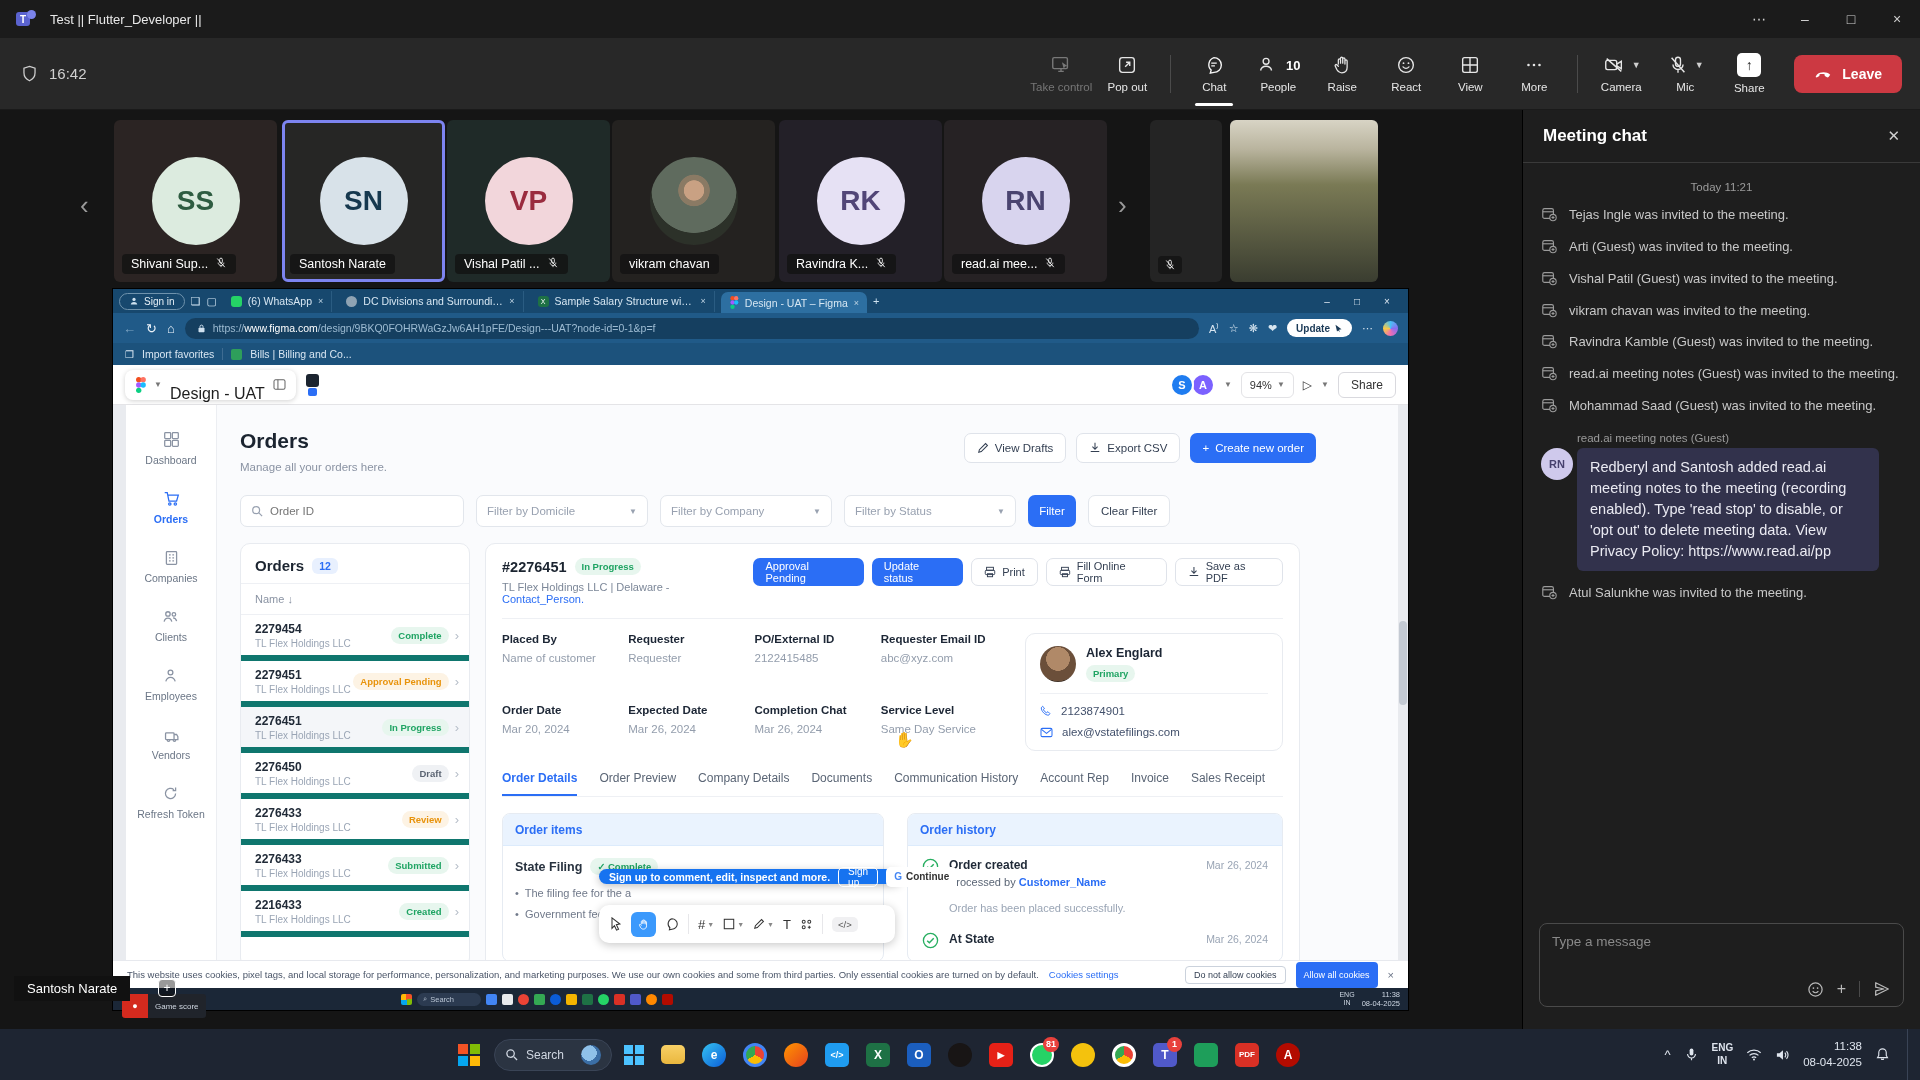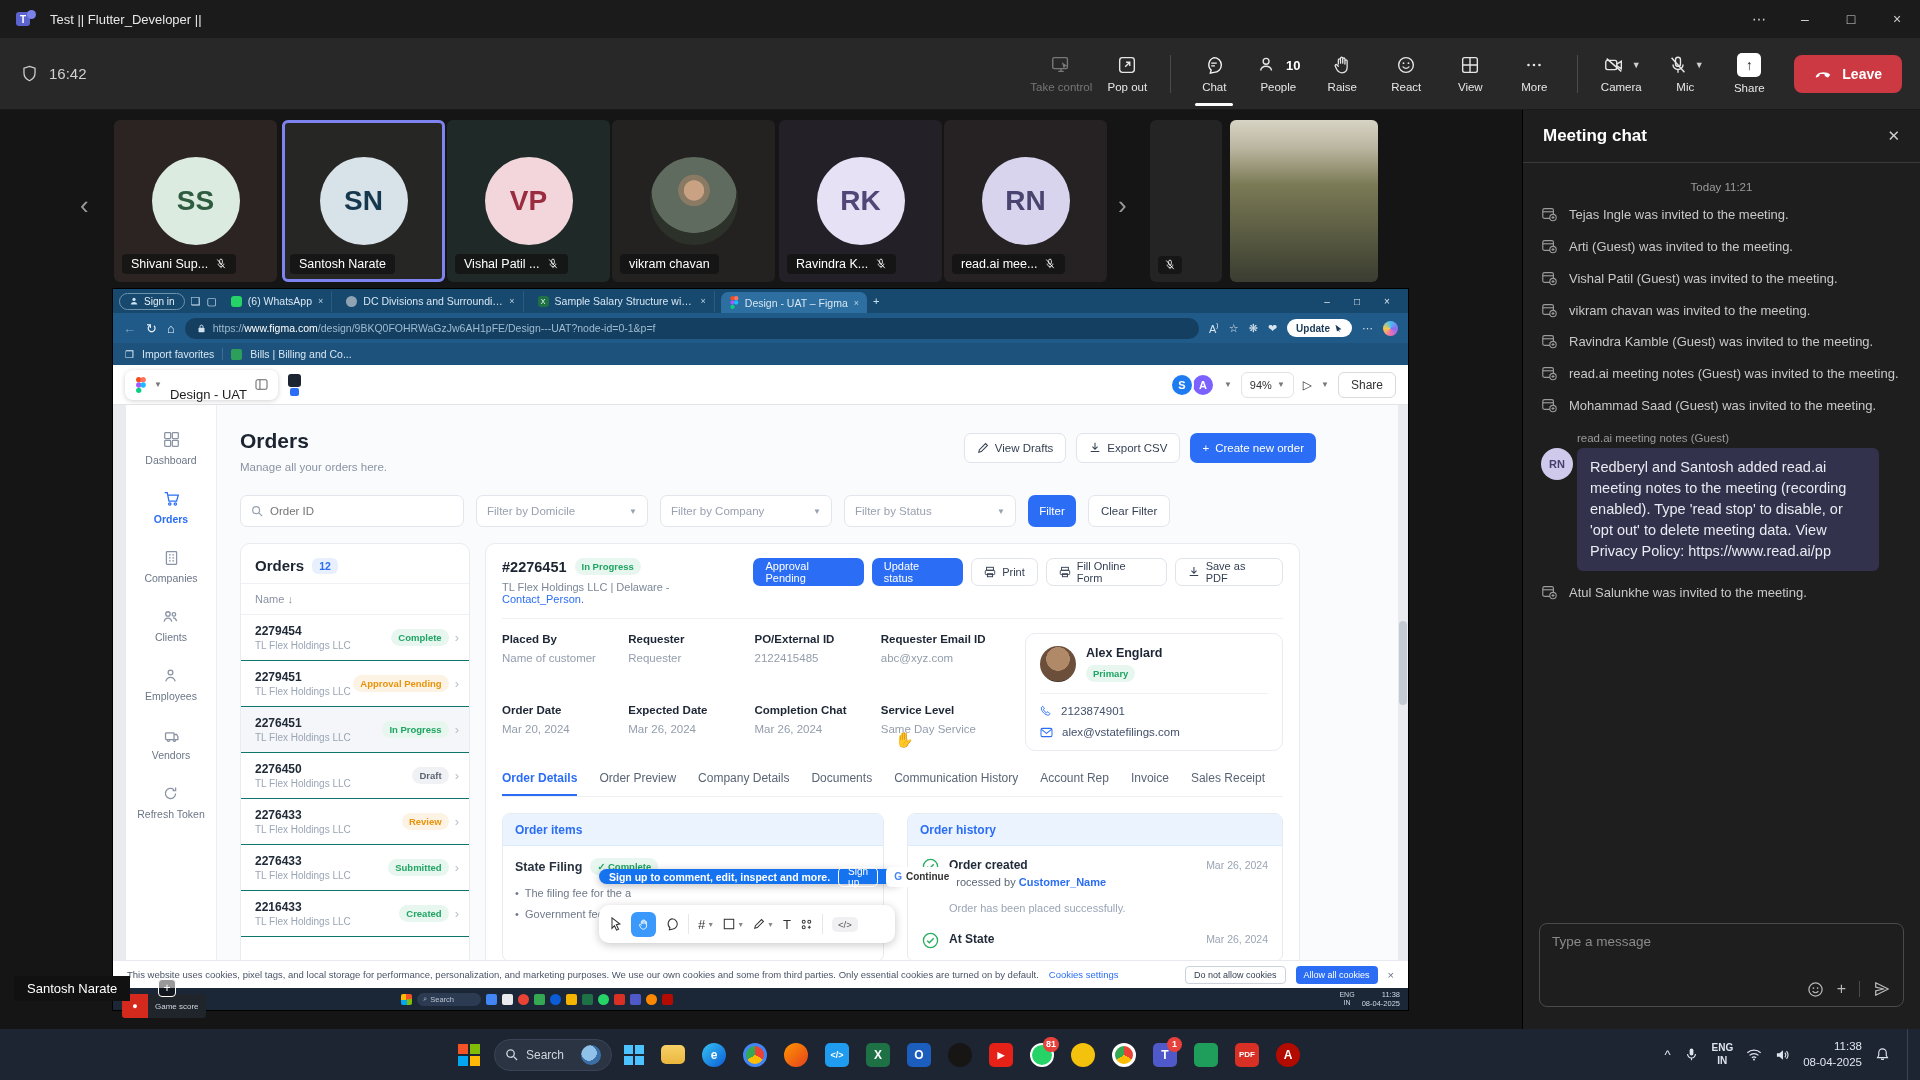--- a/index.html
+++ b/index.html
@@ -30,21 +30,21 @@
   .mb-chev { color:#cfcfcf; font-size:9px; }
   .mb-shareic { width:24px; height:24px; background:#fff; border-radius:5px; color:#1b1b1b; font-weight:bold; font-size:14px; display:flex; align-items:center; justify-content:center; }
   .mb-people-badge { font-size:13px; font-weight:bold; color:#fff; margin-left:2px; }
   .mb-leave { display:flex; align-items:center; gap:9px; height:38px; padding:0 20px; background:#cc3942; border-radius:8px; color:#fff; font-size:14px; font-weight:600; margin-left:10px; cursor:pointer; }
 
   
   .stage { position:absolute; left:0; top:110px; width:1522px; height:919px; background:#151515; }
   .tile { position:absolute; top:10px; height:162px; border-radius:6px; overflow:hidden; }
   .tile .av { position:absolute; left:50%; top:50%; transform:translate(-50%,-50%); width:88px; height:88px; border-radius:50%; display:flex; align-items:center; justify-content:center; font-size:28px; font-weight:600; }
   .tile.sel { outline:3px solid #7d84f0; outline-offset:-3px; }
-  .npill { position:absolute; left:8px; bottom:8px; background:rgba(18,18,18,.78); border-radius:4px; padding:3px 9px; display:flex; align-items:center; gap:7px; color:#fff; font-size:12.5px; white-space:nowrap; }
+  .npill { position:absolute; left:8px; bottom:8px; background:rgba(18,18,18,.78); border-radius:4px; padding:3px 9px; display:flex; gap:7px; color:#fff; font-size:12.5px; white-space:nowrap; }
   .tchev { position:absolute; top:80px; color:#9a9a9a; font-size:26px; cursor:pointer; }
   .photo1 { background:radial-gradient(circle at 50% 38%, #c9a183 0 14%, #8a7a64 15% 22%, #5f6b5e 23% 60%, #2c3129 61%); }
   .photo2 { background:linear-gradient(180deg,#d8d4c5 0%,#b9b49e 18%,#7a7a55 40%,#3a3d30 100%); }
 
   
   .share { position:absolute; left:113px; top:179px; width:1295px; height:721px; display:flex; flex-direction:column; box-shadow:0 0 0 1px #000; }
   .bstrip { height:24px; background:#17486e; display:flex; align-items:center; padding:0 6px; gap:6px; }
   .signin { display:flex; align-items:center; gap:5px; height:17px; padding:0 9px; border:1px solid #6f93ad; border-radius:9px; color:#e8f1f8; font-size:10px; }
   .bs-ic { color:#cfe2f0; font-size:11px; }
   .btab { display:flex; align-items:center; gap:6px; height:21px; padding:0 8px; color:#d6e6f2; font-size:10.5px; border-right:1px solid #2a5c82; max-width:188px; }
@@ -63,21 +63,21 @@
   .updbtn { height:18px; background:#fff; border-radius:9px; display:flex; align-items:center; gap:4px; padding:0 9px; font-size:10px; color:#1b3a57; font-weight:600; }
   .copilot { width:15px; height:15px; border-radius:50%; background:conic-gradient(#49c0f5,#8a6cf0,#ef6eb2,#f7c948,#49c0f5); }
   .bbm { height:22px; background:#1c527c; display:flex; align-items:center; gap:8px; padding:0 12px; color:#d8e6f2; font-size:10.5px; }
   .bbm .sep { width:1px; height:12px; background:#3e6c92; }
   .bm-ic { font-size:10px; }
   .bm-g { width:11px; height:11px; background:#2e9e5b; border-radius:2px; }
 
   
   .fgbar { height:40px; background:#fff; border-bottom:1px solid #e4e4e7; display:flex; align-items:center; padding:0 12px; position:relative; }
   .fgpill { display:flex; align-items:center; gap:8px; height:30px; padding:0 10px; border-radius:8px; box-shadow:0 1px 5px rgba(0,0,0,.18); background:#fff; }
-  .fgname { font-size:13px; color:#1e1e1e;margin-top:19px; }
+  .fgname { font-size:16px; color:#1e1e1e;margin-top:19px; }
   .fgchev { font-size:8px; color:#777; }
   .applogo { margin-left:10px; display:flex; flex-direction:column; gap:1px; align-items:center; }
   .applogo .a1 { width:13px; height:13px; background:#1b2430; border-radius:3px; }
   .applogo .a2 { width:9px; height:8px; background:#2b6ef5; border-radius:2px; }
   .fgright { margin-left:auto; display:flex; align-items:center; gap:9px; }
   .fgav { width:24px; height:24px; border-radius:50%; color:#fff; font-size:11px; font-weight:bold; display:flex; align-items:center; justify-content:center; border:2px solid #fff; }
   .fgzoom { display:flex; align-items:center; gap:5px; font-size:11px; color:#333; border:1px solid #e3e3e6; height:26px; padding:0 8px; border-radius:6px; }
   .fgshare { height:26px; padding:0 12px; border:1px solid #d9d9de; border-radius:6px; font-size:12px; color:#333; display:flex; align-items:center; }
 
   
@@ -100,21 +100,21 @@
   .fsel .c { font-size:8px; color:#98a1b0; }
   .fapply { width:48px; height:32px; background:#2b6ef5; border-radius:7px; color:#fff; font-size:11.5px; display:flex; align-items:center; justify-content:center; cursor:pointer; }
   .fclear { height:32px; padding:0 12px; background:#fff; border:1px solid #e2e6ec; border-radius:7px; color:#333f52; font-size:11.5px; display:flex; align-items:center; cursor:pointer; }
 
   
   .lcard { position:absolute; left:114px; top:138px; width:230px; bottom:-8px; background:#fff; border:1px solid #e8ebf0; border-radius:10px; overflow:hidden; }
   .lhead { padding:13px 14px 9px; display:flex; align-items:center; gap:8px; border-bottom:1px solid #eef0f4; }
   .lhead .t { font-size:15px; font-weight:bold; color:#1b2430; }
   .lcount { background:#e8f0fe; color:#2b6ef5; font-size:10.5px; font-weight:bold; padding:2px 7px; border-radius:6px; }
   .lcol { padding:9px 14px; font-size:11px; color:#8a93a3; border-bottom:1px solid #eef0f4; }
-  .lrow { height:46px; display:flex; align-items:center; padding:0 10px 0 14px; border-bottom:1px solid #0f766e; cursor:pointer; }
+  .lrow { height:46px; display:flex; align-items:center; padding:0 10px 0 14px; border-bottom:6px solid #0f766e; cursor:pointer; }
   .lrow.sel { background:#f4f6f9; }
   .lrow .ids { flex:1; min-width:0; }
   .lrow .id { font-size:12px; font-weight:bold; color:#212b38; }
   .lrow .co { font-size:10px; color:#9aa5b5; margin-top:2px; white-space:nowrap; }
   .bdg { font-size:9.5px; font-weight:bold; padding:3px 7px; border-radius:9px; white-space:nowrap; }
   .bdg.g { background:#e7f6ee; color:#1fa463; }
   .bdg.o { background:#fdf3e4; color:#e8930c; }
   .bdg.gr { background:#eff1f4; color:#5b6472; }
   .lrow .ch { color:#b6bec9; font-size:13px; margin-left:6px; }
 
@@ -173,21 +173,21 @@
   .ft-code { background:#f0f0f2; border-radius:5px; padding:2px 6px; font-size:9.5px; color:#555; }
   .rcursor { position:absolute; left:769px; top:326px; z-index:7; font-size:15px; }
   .cscroll { position:absolute; right:1px; top:216px; width:8px; height:84px; background:#c4cad3; border-radius:4px; z-index:8; }
 
   
   .cook { height:28px; background:#fff; border-top:1px solid #e7e9ee; display:flex; align-items:center; gap:10px; padding:0 14px; }
   .cook .txt { font-size:9.5px; color:#4a5568; white-space:nowrap; overflow:hidden; text-overflow:ellipsis; }
   .cook a { color:#2b6ef5; font-size:9.5px; white-space:nowrap; text-decoration:none; }
   .cook .sp { flex:1; }
   .cook .deny { height:18px; border:1px solid #cbd2dc; border-radius:4px; padding:0 8px; font-size:9px; color:#333f52; display:flex; align-items:center; white-space:nowrap; }
-  .cook .allow { height:18px; background:#2b6ef5; border-radius:4px; padding:0 8px; font-size:9px; color:#fff; display:flex; align-items:center; white-space:nowrap; }
+  .cook .allow { height:26px; background:#2b6ef5; border-radius:4px; padding:0 8px; font-size:9px; color:#fff; display:flex; align-items:center; white-space:nowrap; }
   .cook .x { color:#697386; font-size:11px; }
 
   
   .mtask { height:22px; background:#1b2737; display:flex; align-items:center; gap:5px; padding:0 8px; }
   .mt-start { width:11px; height:11px; margin-left:280px; background:conic-gradient(#f35325 0 25%,#81bc06 0 50%,#05a6f0 0 75%,#ffba08 0); border-radius:2px; }
   .mt-search { width:64px; height:13px; background:#2c3b51; border-radius:7px; color:#b9c5d4; font-size:7.5px; display:flex; align-items:center; padding:0 6px; gap:3px; }
   .mt-i { width:11px; height:11px; border-radius:2px; }
   .mt-tray { margin-left:auto; display:flex; align-items:center; gap:7px; color:#cfd8e4; }
   .mt-lang { font-size:7px; line-height:1.1; text-align:center; }
   .mt-clock { font-size:7.5px; line-height:1.2; text-align:right; }

